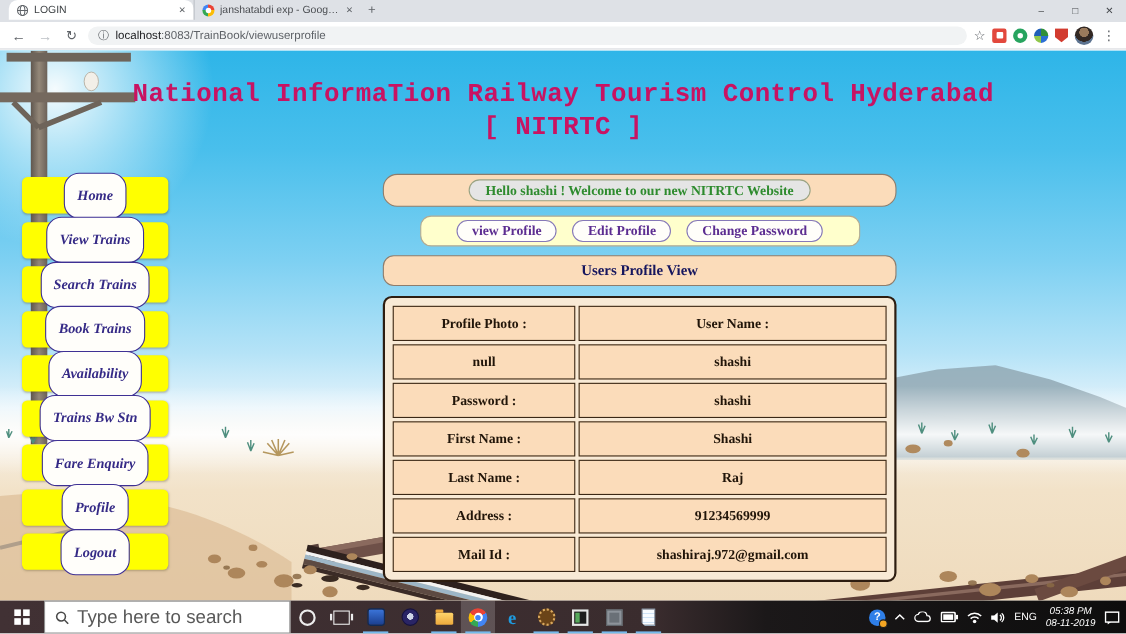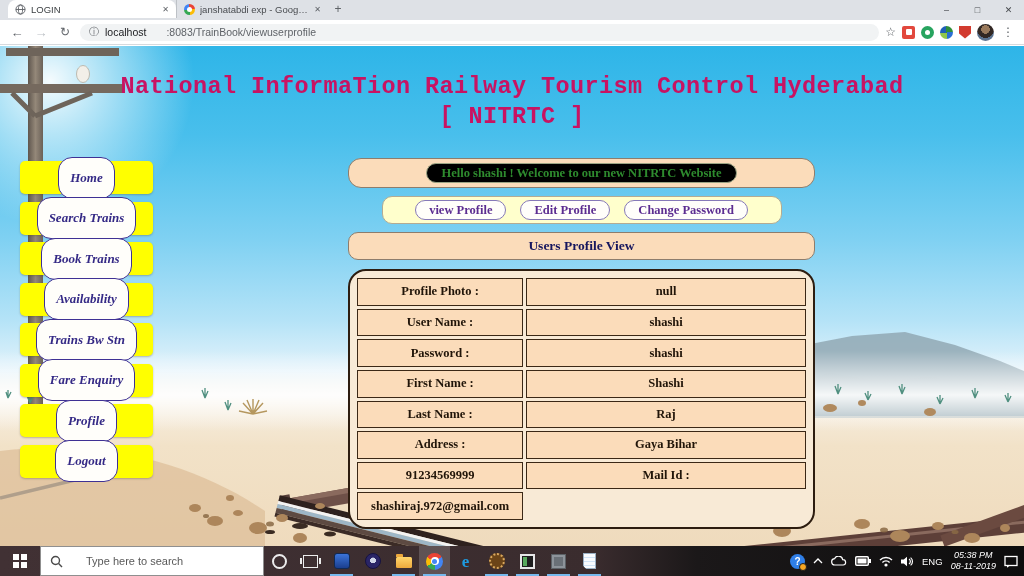--- a/index.html
+++ b/index.html
@@ -20,21 +20,21 @@
   .gfav::before { content:""; position:absolute; inset:3px; background:#fff; border-radius:50%; }
 
   .navbar { height:25px; background:#fff; border-bottom:1px solid #d7dade; display:flex; align-items:center; padding:0 8px; gap:6px; }
   .navico { width:18px; text-align:center; font-size:13px; color:#5f6368; }
   .navico.disabled { color:#bdc1c6; }
   .navico.reload { font-size:12px; }
   .urlbox { flex:1; height:17px; background:#f1f3f4; border-radius:9px; display:flex; align-items:center; padding:0 9px; gap:6px; overflow:hidden; }
   .urlbox .info { font-size:10px; color:#5f6368; }
   .urltext { font-size:10.5px; white-space:nowrap; }
   .url-host { color:#202124; }
-  .url-rest { color:#5f6368;padding-left:20px; }
+  .url-rest { color:#5f6368; }
   .star { font-size:12px; color:#5f6368; }
   .ext1 { width:13px; height:13px; background:#e2483d; border-radius:2px; position:relative; }
   .ext1::before { content:""; position:absolute; inset:3.5px; background:#fff; border-radius:1px; }
   .ext2 { width:13px; height:13px; background:#27a45f; border-radius:50%; position:relative; }
   .ext2::before { content:""; position:absolute; inset:4px; background:#fff; border-radius:50%; }
   .ext3 { width:13px; height:13px; border-radius:50%; background:conic-gradient(#2f8f3a 0 25%,#2a6fd4 0 50%,#8fc74a 0 75%,#1f5fb8 0); }
   .ext4 { width:12px; height:13px; background:#d23b2f; clip-path:polygon(0 0,100% 0,100% 62%,50% 100%,0 62%); }
   .avatar { width:17px; height:17px; border-radius:50%; background:radial-gradient(circle at 50% 32%,#9a7a5c 0 29%,#322824 31% 58%,#5c7390 60%); }
   .menu-dots { font-size:12px; color:#5f6368; padding:0 2px; }
 
@@ -50,43 +50,43 @@
     font-family:Liberation Mono, monospace; font-weight:bold; font-size:23.5px; line-height:30px;
     color:#c81362; letter-spacing:.4px; }
 
   .sidebar { position:absolute; left:20px; top:115px; width:133px; display:flex; flex-direction:column; gap:7.5px; }
   .side-btn { height:33px; background:#ffff00; border-radius:5px; display:flex; align-items:center; justify-content:center; box-shadow:0 1px 2px rgba(90,80,40,.35); }
   .side-pill { background:#fffefa; border:1.8px solid #3f3194; border-radius:14px; padding:12px 11px;
     font-family:"Liberation Serif", serif; font-style:italic; font-weight:bold; font-size:13px; color:#352a86; white-space:nowrap; }
 
   .main { position:absolute; left:348px; top:112px; width:467px; }
   .banner { height:30px; background:#fbdcba; border:1px solid #8d7d6d; border-radius:13px; display:flex; align-items:center; justify-content:center; }
-  .welcome-pill { background:#000000; border:1.5px solid #9aa383; border-radius:13px; padding:1.5px 14px;
+  .welcome-pill { background:#e5e5e5; border:1.5px solid #9aa383; border-radius:13px; padding:1.5px 14px;
     font-family:"Liberation Serif", serif; font-weight:bold; font-size:12.5px; color:#2e8b2e; }
   .actionsbar { margin:8px auto 0; width:400px; height:28px; background:#ffffcc; border:1px solid #b3ab93; border-radius:10px;
     display:flex; align-items:center; justify-content:center; gap:14px; }
   .action-pill { background:#fffefa; border:1.5px solid #8679b8; border-radius:12px; padding:1.5px 13px;
     font-family:"Liberation Serif", serif; font-weight:bold; font-size:12.5px; color:#5c2d91; }
   .sectionbar { margin-top:8px; height:28px; background:#fbdcba; border:1px solid #8d7d6d; border-radius:10px;
     display:flex; align-items:center; justify-content:center;
     font-family:"Liberation Serif", serif; font-weight:bold; font-size:13.5px; color:#16165e; }
-  .tablewrap { margin-top:9px; height:260px; background:#f8ead6; border:2px solid #2d1d10; border-radius:18px; padding:7px; }
+  .tablewrap { margin-top:9px; height:260px; background:#f8ead6; border:2px solid #2d1d10; border-radius:8px; padding:7px; }
   .ptable { width:100%; height:100%; display:grid; grid-template-columns:37% 1fr; grid-auto-rows:1fr; gap:3px; }
   .cell { border:1.6px solid #3b2816; background:#fbdcba; display:flex; align-items:center; justify-content:center;
     font-family:"Liberation Serif", serif; font-weight:bold; font-size:12.5px; color:#211509; }
 
   
   .taskbar { position:absolute; top:546px; left:0; width:1024px; height:30px;
     background:linear-gradient(90deg,#413134 0%,#3a2c2e 58%,#1b1819 68%,#0d0d0d 100%);
     display:flex; align-items:center; color:#fff; }
   .startbtn { width:40px; height:30px; display:flex; align-items:center; justify-content:center; }
   .win-logo { width:14px; height:14px; display:grid; grid-template-columns:1fr 1fr; gap:2px; }
   .win-logo i { background:#fff; }
   .tsearch { width:224px; height:30px; background:#fff; border:1px solid #8f8f8f; display:flex; align-items:center; gap:7px; padding:0 9px; }
-  .tsearch input { border:none; outline:none; width:165px; font-size:11px; color:#333; background:transparent; font-family:"Liberation Sans", sans-serif;margin-left:16px; }
+  .tsearch input { border:none; outline:none; width:165px; font-size:17px; color:#333; background:transparent; font-family:"Liberation Sans", sans-serif; }
   .tsearch input::placeholder { color:#585858; }
   .tslot { width:31px; height:30px; display:flex; align-items:center; justify-content:center; position:relative; }
   .tslot.active-app { background:rgba(255,255,255,.18); }
   .tslot .runline { position:absolute; bottom:0; left:4px; right:4px; height:2px; background:#76b9ed; }
   .cortana { width:15px; height:15px; border-radius:50%; border:2px solid #ececec; }
   .taskview { width:15px; height:13px; border:1.5px solid #ececec; position:relative; }
   .taskview::before, .taskview::after { content:""; position:absolute; top:2px; width:2px; height:6px; background:#ececec; }
   .taskview::before { left:-4px; } .taskview::after { right:-4px; }
   .devcpp { width:16px; height:16px; border-radius:3px; background:linear-gradient(#3b74d9,#1b3f8f); border:1px solid #102a55; }
   .eclipse { width:16px; height:16px; border-radius:50%; background:radial-gradient(circle at 50% 46%,#cfd6e8 0 27%,#2a2566 30%); border:1px solid #151242; }
@@ -272,20 +272,23 @@
     <div class="site-title">
       <div>National InformaTion Railway Tourism Control Hyderabad</div>
       <div>[ NITRTC ]</div>
     </div>
 
     <nav class="sidebar">
       <div class="side-btn">
           <span class="side-pill">Home</span>
         </div>
       <div class="side-btn">
+          <span class="side-pill">View Trains</span>
+        </div>
+      <div class="side-btn">
           <span class="side-pill">Search Trains</span>
         </div>
       <div class="side-btn">
           <span class="side-pill">Book Trains</span>
         </div>
       <div class="side-btn">
           <span class="side-pill">Availability</span>
         </div>
       <div class="side-btn">
           <span class="side-pill">Trains Bw Stn</span>
@@ -307,31 +310,30 @@
       </div>
       <div class="actionsbar">
         <span class="action-pill">view Profile</span>
         <span class="action-pill">Edit Profile</span>
         <span class="action-pill">Change Password</span>
       </div>
       <div class="sectionbar">Users Profile View</div>
       <div class="tablewrap">
         <div class="ptable">
           <div class="cell">Profile Photo :</div>
+          <div class="cell">User Name :</div>
           <div class="cell">null</div>
-          <div class="cell">User Name :</div>
           <div class="cell">shashi</div>
           <div class="cell">Password :</div>
           <div class="cell">shashi</div>
           <div class="cell">First Name :</div>
           <div class="cell">Shashi</div>
           <div class="cell">Last Name :</div>
           <div class="cell">Raj</div>
           <div class="cell">Address :</div>
-          <div class="cell">Gaya Bihar</div>
           <div class="cell">91234569999</div>
           <div class="cell">Mail Id :</div>
           <div class="cell">shashiraj.972@gmail.com</div>
         </div>
       </div>
     </main>
   </div>
 
   <div class="taskbar">
     <div class="startbtn">

